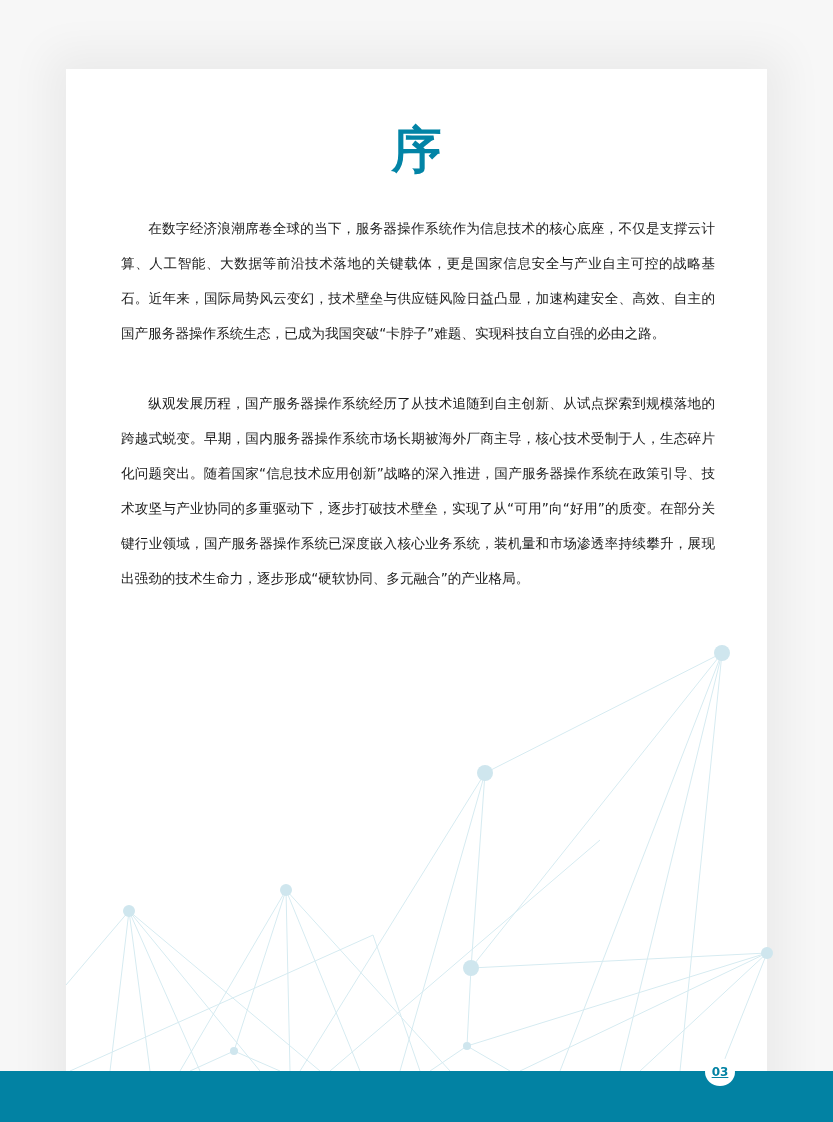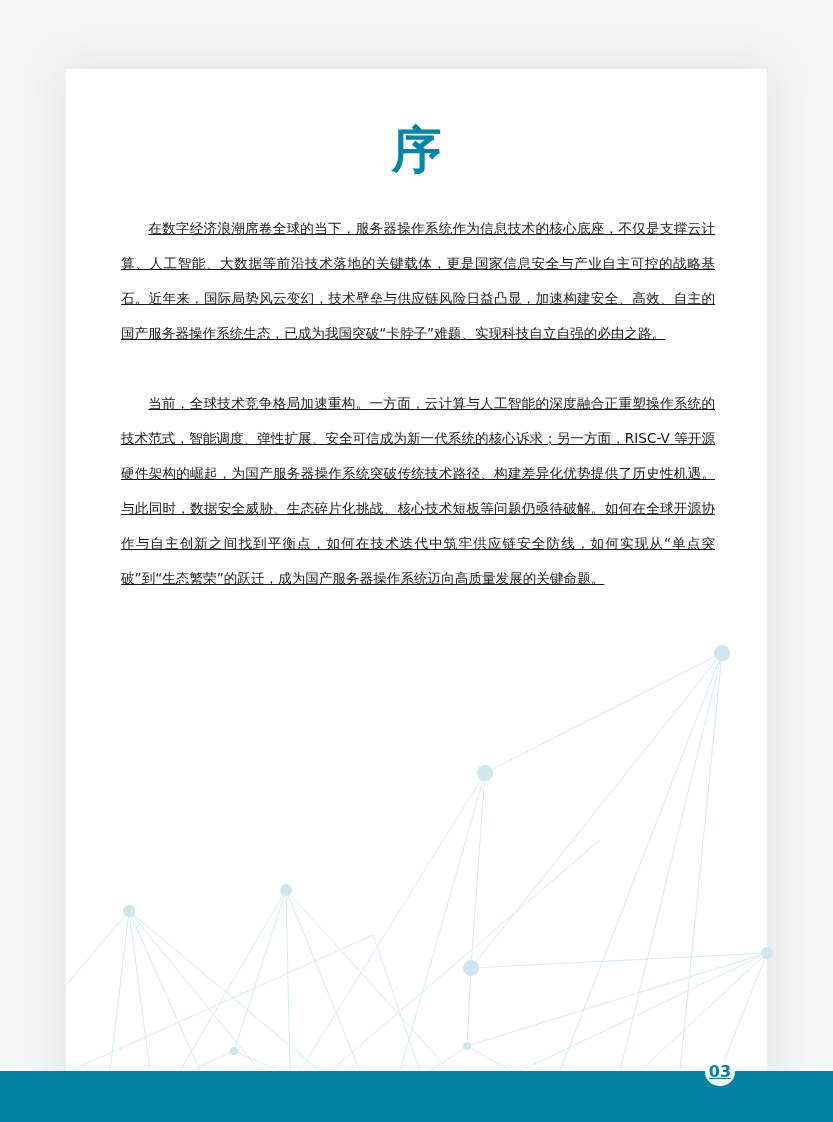--- a/index.html
+++ b/index.html
@@ -17,31 +17,31 @@
     position: absolute; left: 0; top: 0; width: 833px; height: 1122px;
     pointer-events: none;
   }
   .title {
     position: absolute; left: 0; width: 833px; top: 118px;
     text-align: center; font-size: 50px; font-weight: bold; color: #0284a6;
     line-height: 64px;
   }
   .body-text {
     position: absolute; left: 121px; top: 211px; width: 594px;
-    font-size: 13.6px; color: #1a1a1a; line-height: 35px; text-decoration: underline;
+    font-size: 13.6px; color: #1a1a1a; line-height: 35px;
   }
   .para { margin: 0 0 35px 0; text-indent: 2em; text-align: justify; text-align-last: left; }
   .footer-bar {
     position: absolute; left: 0; top: 1071px; width: 833px; height: 51px;
     background: #0282a3;
   }
   .page-num {
     position: absolute; left: 705px; top: 1058px; width: 30px; height: 28px;
     border-radius: 50%; background: #ffffff;
-    color: #0282a3; font-weight: bold; font-size: 16px;
+    color: #0282a3; font-weight: bold; font-size: 12px;
     text-align: center; line-height: 28px; text-decoration: underline;
   }
 </style>
 </head>
 <body>
 
 <div class="page"></div>
 
 <svg class="network" viewBox="0 0 833 1122">
   <g stroke="#d6ebf1" stroke-width="1" fill="none">
@@ -87,17 +87,17 @@
     <circle cx="129" cy="911" r="6"></circle>
     <circle cx="234" cy="1051" r="4"></circle>
     <circle cx="467" cy="1046" r="4"></circle>
   </g>
 </svg>
 
 <div class="title">序</div>
 
 <div class="body-text">
   <p class="para">在数字经济浪潮席卷全球的当下，服务器操作系统作为信息技术的核心底座，不仅是支撑云计算、人工智能、大数据等前沿技术落地的关键载体，更是国家信息安全与产业自主可控的战略基石。近年来，国际局势风云变幻，技术壁垒与供应链风险日益凸显，加速构建安全、高效、自主的国产服务器操作系统生态，已成为我国突破“卡脖子”难题、实现科技自立自强的必由之路。</p>
-  <p class="para">当前，全球技术竞争格局加速重构。一方面，云计算与人工智能的深度融合正重塑操作系统的技术范式，智能调度、弹性扩展、安全可信成为新一代系统的核心诉求；另一方面，RISC-V 等开源硬件架构的崛起，为国产服务器操作系统突破传统技术路径、构建差异化优势提供了历史性机遇。与此同时，数据安全威胁、生态碎片化挑战、核心技术短板等问题仍亟待破解。如何在全球开源协作与自主创新之间找到平衡点，如何在技术迭代中筑牢供应链安全防线，如何实现从“单点突破”到“生态繁荣”的跃迁，成为国产服务器操作系统迈向高质量发展的关键命题。</p>
+  <p class="para">纵观发展历程，国产服务器操作系统经历了从技术追随到自主创新、从试点探索到规模落地的跨越式蜕变。早期，国内服务器操作系统市场长期被海外厂商主导，核心技术受制于人，生态碎片化问题突出。随着国家“信息技术应用创新”战略的深入推进，国产服务器操作系统在政策引导、技术攻坚与产业协同的多重驱动下，逐步打破技术壁垒，实现了从“可用”向“好用”的质变。在部分关键行业领域，国产服务器操作系统已深度嵌入核心业务系统，装机量和市场渗透率持续攀升，展现出强劲的技术生命力，逐步形成“硬软协同、多元融合”的产业格局。</p>
 </div>
 
 <div class="footer-bar"></div>
 <div class="page-num">03</div>
 
 </body></html>

